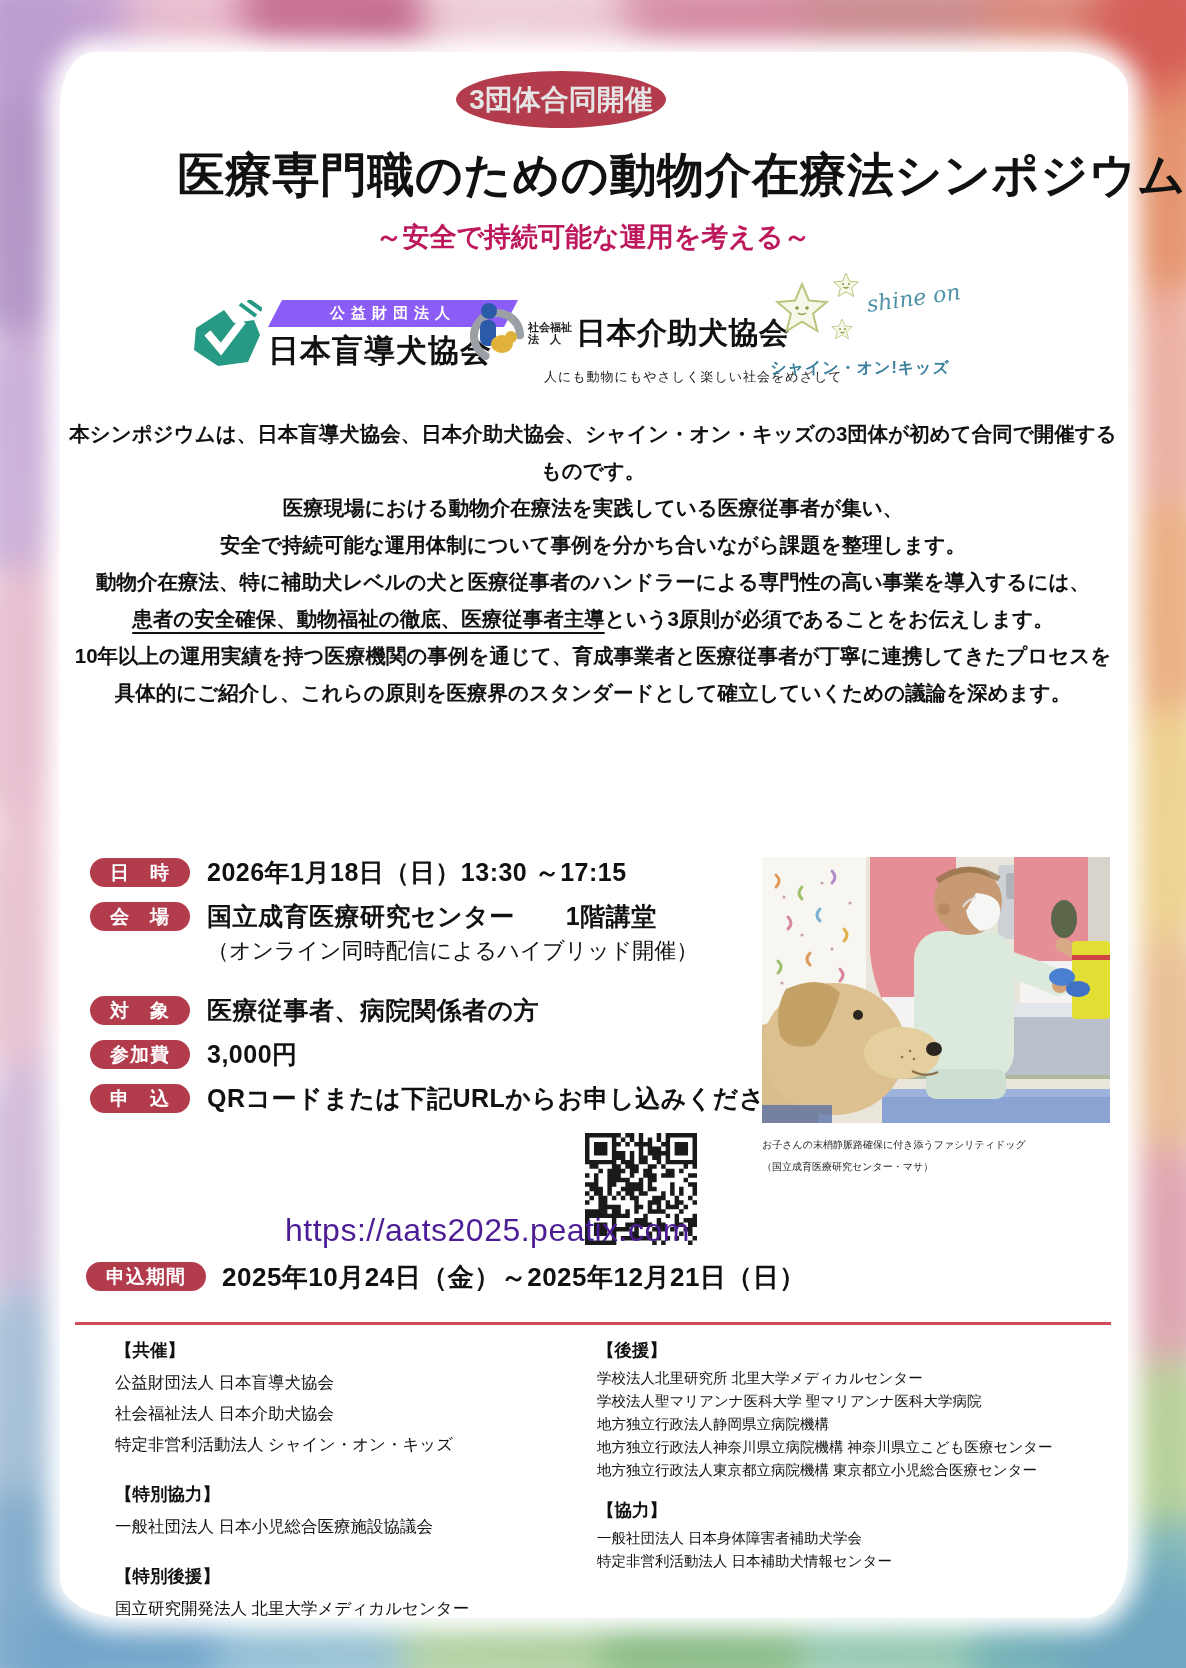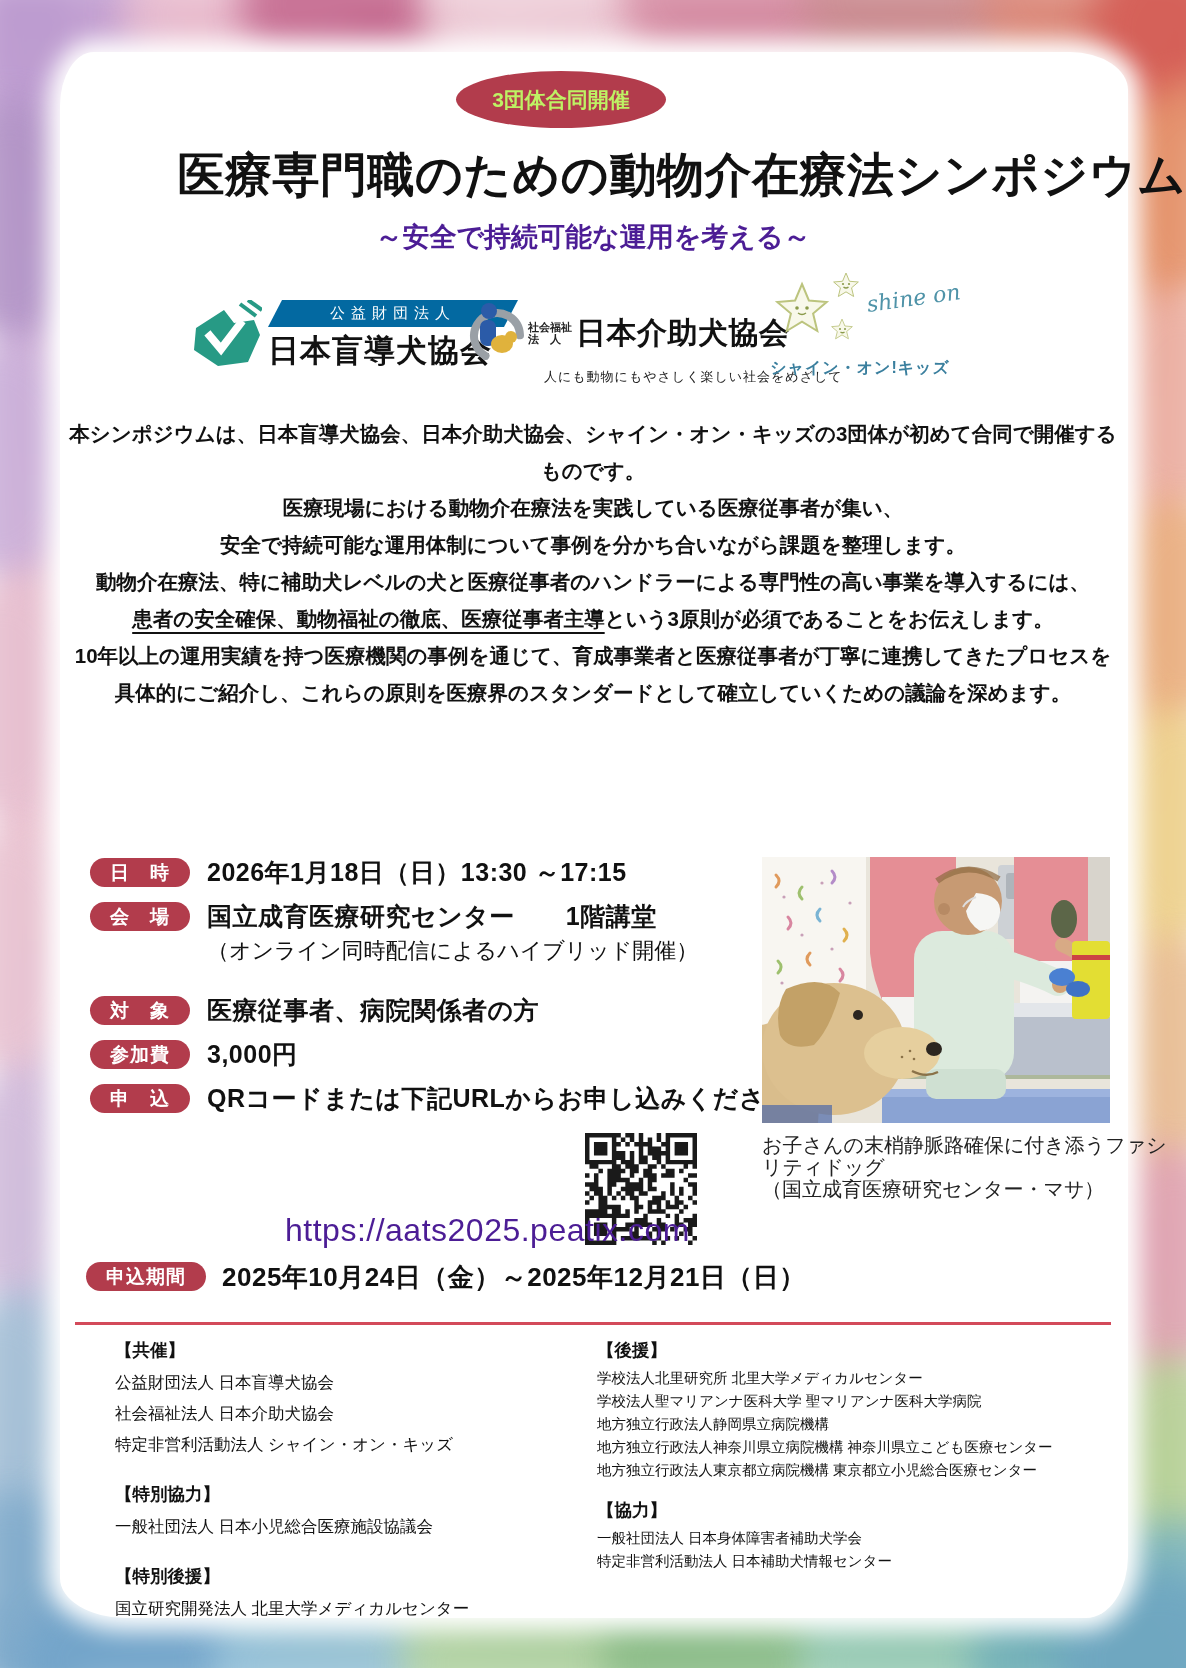--- a/index.html
+++ b/index.html
@@ -12,48 +12,48 @@
   .edge-b{left:0;bottom:0;right:0;height:64px;background:linear-gradient(90deg,#79aecd,#8fbcd8,#b7d6a8,#8fbf8a,#9ecfb8,#77b2bb,#6fa8c4);}
   .edge-l{left:0;top:0;bottom:0;width:66px;background:linear-gradient(#b493c6,#ccb2dc,#e9c2d2,#ecc7d4,#d5c0de,#a9c3d9,#84aecd);}
   .edge-r{right:0;top:0;bottom:0;width:66px;background:linear-gradient(#e0756a,#e89a74,#ecb4a8,#edb489,#f0d694,#ecc39a,#e3a8b6,#bcd49c,#7fb8c2);}
   .blob{position:absolute;border-radius:50%;filter:blur(18px);opacity:.85;}
   .paper{position:absolute;left:60px;top:52px;right:58px;bottom:50px;background:#fff;
          border-radius:34px 58px 42px 66px/54px 38px 62px 40px;box-shadow:0 0 24px 12px #fff;}
   
   .abs{position:absolute;}
   
   .oval{left:456px;top:71px;width:210px;height:57px;background:#b23c4c;border-radius:50%;
-        display:flex;align-items:center;justify-content:center;color:#bef264;font-size:21px;font-weight:700;}
+        display:flex;align-items:center;justify-content:center;color:#e5e5e5;font-size:28px;font-weight:700;}
   .title{left:0;right:0;top:144px;text-align:right;font-size:47px;font-weight:700;letter-spacing:.5px;color:#111;}
-  .subtitle{left:0;right:0;top:219px;text-align:center;font-size:27px;font-weight:800;color:#4c1d95;}
+  .subtitle{left:0;right:0;top:219px;text-align:center;font-size:27px;font-weight:800;color:#be185d;}
   
   .logo-guide{left:188px;top:300px;display:flex;align-items:flex-start;}
   .lg-col{margin-left:6px;}
-  .lg-banner{width:250px;height:27px;background:#0369a1;clip-path:polygon(14px 0,250px 0,236px 27px,0 27px);
-             color:#fff;font-size:15px;font-weight:400;letter-spacing:6px;display:flex;align-items:center;justify-content:center;}
+  .lg-banner{width:250px;height:27px;background:#8b5cf6;clip-path:polygon(14px 0,250px 0,236px 27px,0 27px);
+             color:#fff;font-size:15px;font-weight:700;letter-spacing:6px;display:flex;align-items:center;justify-content:center;}
   .lg-name{font-size:31px;font-weight:800;letter-spacing:1px;color:#111;margin-top:3px;}
   .logo-service{left:466px;top:300px;}
   .ls-row{display:flex;align-items:center;}
   .ls-org{font-size:11px;font-weight:700;line-height:12px;color:#222;margin:0 4px 0 0;}
   .ls-name{font-size:30px;font-weight:800;color:#111;letter-spacing:.5px;}
   .ls-tag{font-size:13px;color:#222;letter-spacing:1px;margin:2px 0 0 78px;}
   .logo-shine{left:760px;top:266px;width:200px;text-align:center;}
   .sh-name{font-size:16px;font-weight:700;color:#3a7f9e;letter-spacing:1px;margin-top:2px;}
   
   .intro{left:60px;right:60px;top:415px;text-align:center;font-size:20.5px;font-weight:600;line-height:37px;color:#111;}
   .closing{left:60px;right:60px;top:737px;text-align:center;font-size:20.5px;font-weight:600;line-height:37px;color:#111;}
   .uline{text-decoration:underline;text-underline-offset:6px;text-decoration-thickness:1.5px;}
   
   .pill{width:100px;height:29px;background:#b23c4c;border-radius:15px;color:#fff;font-size:19px;font-weight:700;
         display:flex;align-items:center;justify-content:center;letter-spacing:1px;}
   .pill-wide{width:120px;}
   .val{font-size:25px;font-weight:700;letter-spacing:.5px;color:#111;}
   .note{font-size:22px;font-weight:500;color:#111;}
   .url{font-size:32px;color:#4c1d95;letter-spacing:.5px;}
-  .caption{font-size:20px;line-height:22px;color:#222;}
+  .caption{font-size:10px;line-height:22px;color:#222;}
   .divider{left:75px;top:1322px;width:1036px;height:3px;background:#d34a5a;}
   
   .credits{color:#111;}
   .credits-left{left:115px;top:1338px;width:430px;}
   .credits-right{left:597px;top:1338px;width:520px;}
   .c-header{font-size:17.5px;font-weight:700;margin-bottom:5px;}
   .credits-left .c-item{font-size:16.5px;line-height:31px;}
   .credits-right .c-item{font-size:14.5px;line-height:23px;}
   .c-gap{height:22px;}
   .c-gap-sm{height:16px;}

